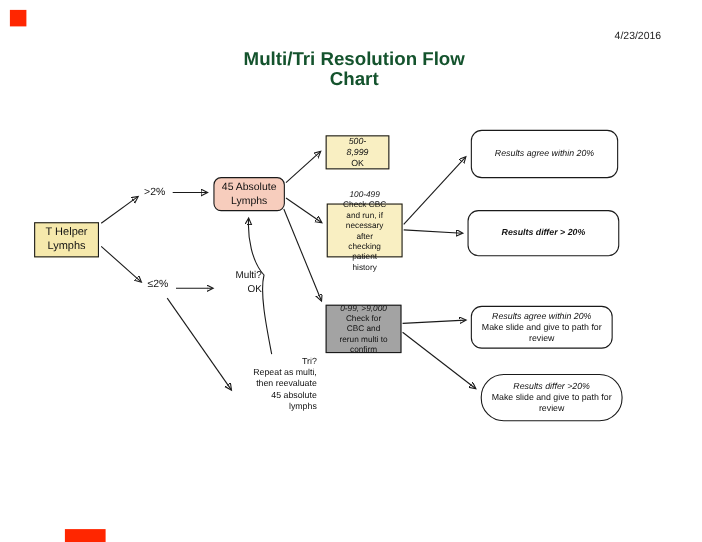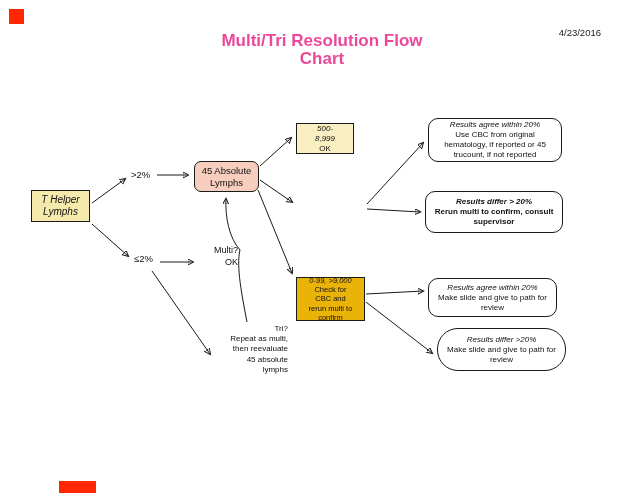--- a/index.html
+++ b/index.html
@@ -14,46 +14,46 @@
     overflow: hidden;
   }
   .pre { white-space: pre-line; }
 
   #marker-top { position: absolute; left: 9px; top: 9px; width: 15px; height: 15px; }
   #marker-bottom { position: absolute; left: 59px; top: 481px; width: 37px; height: 12px; }
 
   #date { position: absolute; top: 27px; right: 37px; font-size: 9.5px; color: #222; }
 
   #title {
-    position: absolute; left: 179px; top: 32px; width: 286px;
+    position: absolute; left: 179px; top: 45px; width: 286px;
     text-align: center; font-weight: bold; font-size: 17px; line-height: 1.08;
-    color: #ec4899;
+    color: #14532d;
   }
 
   .node {
     position: absolute; display: flex; flex-direction: column;
     align-items: center; justify-content: center; text-align: center;
     border: 1.5px solid #1a1a1a; line-height: 1.2;
   }
-  #node-thelper { left: 31px; top: 190px; width: 59px; height: 32px; font-size: 10px; font-style: italic; }
+  #node-thelper { left: 31px; top: 202px; width: 59px; height: 32px; font-size: 10px; }
   #node-abslymphs { left: 194px; top: 161px; width: 65px; height: 31px; font-size: 9.5px; border-radius: 7px; }
 
   .range-node { font-size: 7.5px; line-height: 1.25; padding: 11px; }
   #node-range500 { left: 296px; top: 123px; width: 58px; height: 31px; font-size: 8px; }
   #node-range100 { left: 297px; top: 185px; width: 69px; height: 49px; }
   #node-range0   { left: 296px; top: 277px; width: 69px; height: 44px; }
 
   .result-node {
     background: #ffffff; border: 1.3px solid #1a1a1a; border-radius: 10px;
     font-size: 8px; line-height: 1.25; padding: 16px 4px;
   }
   #node-result1 { left: 428px; top: 118px; width: 134px; height: 44px; }
   #node-result2 { left: 425px; top: 191px; width: 138px; height: 42px; font-weight: bold; }
   #node-result3 { left: 428px; top: 278px; width: 129px; height: 39px; }
-  #node-result4 { left: 437px; top: 328px; width: 129px; height: 43px; border-radius: 21px; }
+  #node-result4 { left: 437px; top: 340px; width: 129px; height: 43px; border-radius: 21px; }
 
   .heading-italic { display: block; font-style: italic; }
   .inline-italic { font-style: italic; }
 
   .float-label { position: absolute; font-size: 9.5px; color: #111; }
   #label-gt2 { left: 131px; top: 169px; }
   #label-le2 { left: 134px; top: 253px; }
   #label-multiok { left: 196px; top: 244px; width: 42px; text-align: right; font-size: 9px; line-height: 1.35; }
   #label-tri { left: 203px; top: 324px; width: 85px; text-align: right; font-size: 8px; line-height: 1.28; }
 
@@ -98,38 +98,42 @@
 Lymphs</div>
 
   <div id="node-abslymphs" class="node pre" style="background-color: rgb(247, 205, 189);">45 Absolute
 Lymphs</div>
 
   <div id="node-range500" class="node range-node" style="background-color: rgb(249, 239, 194);">
     <span class="heading-italic">500-8,999</span>
     <span>OK</span>
   </div>
 
+  <div id="node-range100" class="node range-node" style="background-color: rgb(249, 239, 194);">
+    <div>
+      <span class="heading-italic">100-499</span>
+      <span>Check CBC and run, if necessary after checking patient history</span>
+    </div>
+  </div>
 
-  <div id="node-range0" class="node range-node" style="background-color: #eab308;">
+  <div id="node-range0" class="node range-node" style="background-color: #a3a3a3;">
     <div>
       <span class="inline-italic">0-99,  &gt;9,000</span><span> Check for CBC and rerun multi to confirm</span>
     </div>
   </div>
 
   <div id="node-result1" class="node result-node">
     <div>
       <span class="heading-italic">Results agree within 20%</span>
-      <span>Use CBC from original hematology, if reported or 45 trucount, if not reported</span>
     </div>
   </div>
 
   <div id="node-result2" class="node result-node">
     <div>
       <span class="heading-italic">Results differ &gt; 20%</span>
-      <span>Rerun multi to confirm, consult supervisor</span>
     </div>
   </div>
 
   <div id="node-result3" class="node result-node">
     <div>
       <span class="heading-italic">Results agree within 20%</span>
       <span>Make slide and give to path for review</span>
     </div>
   </div>
 

